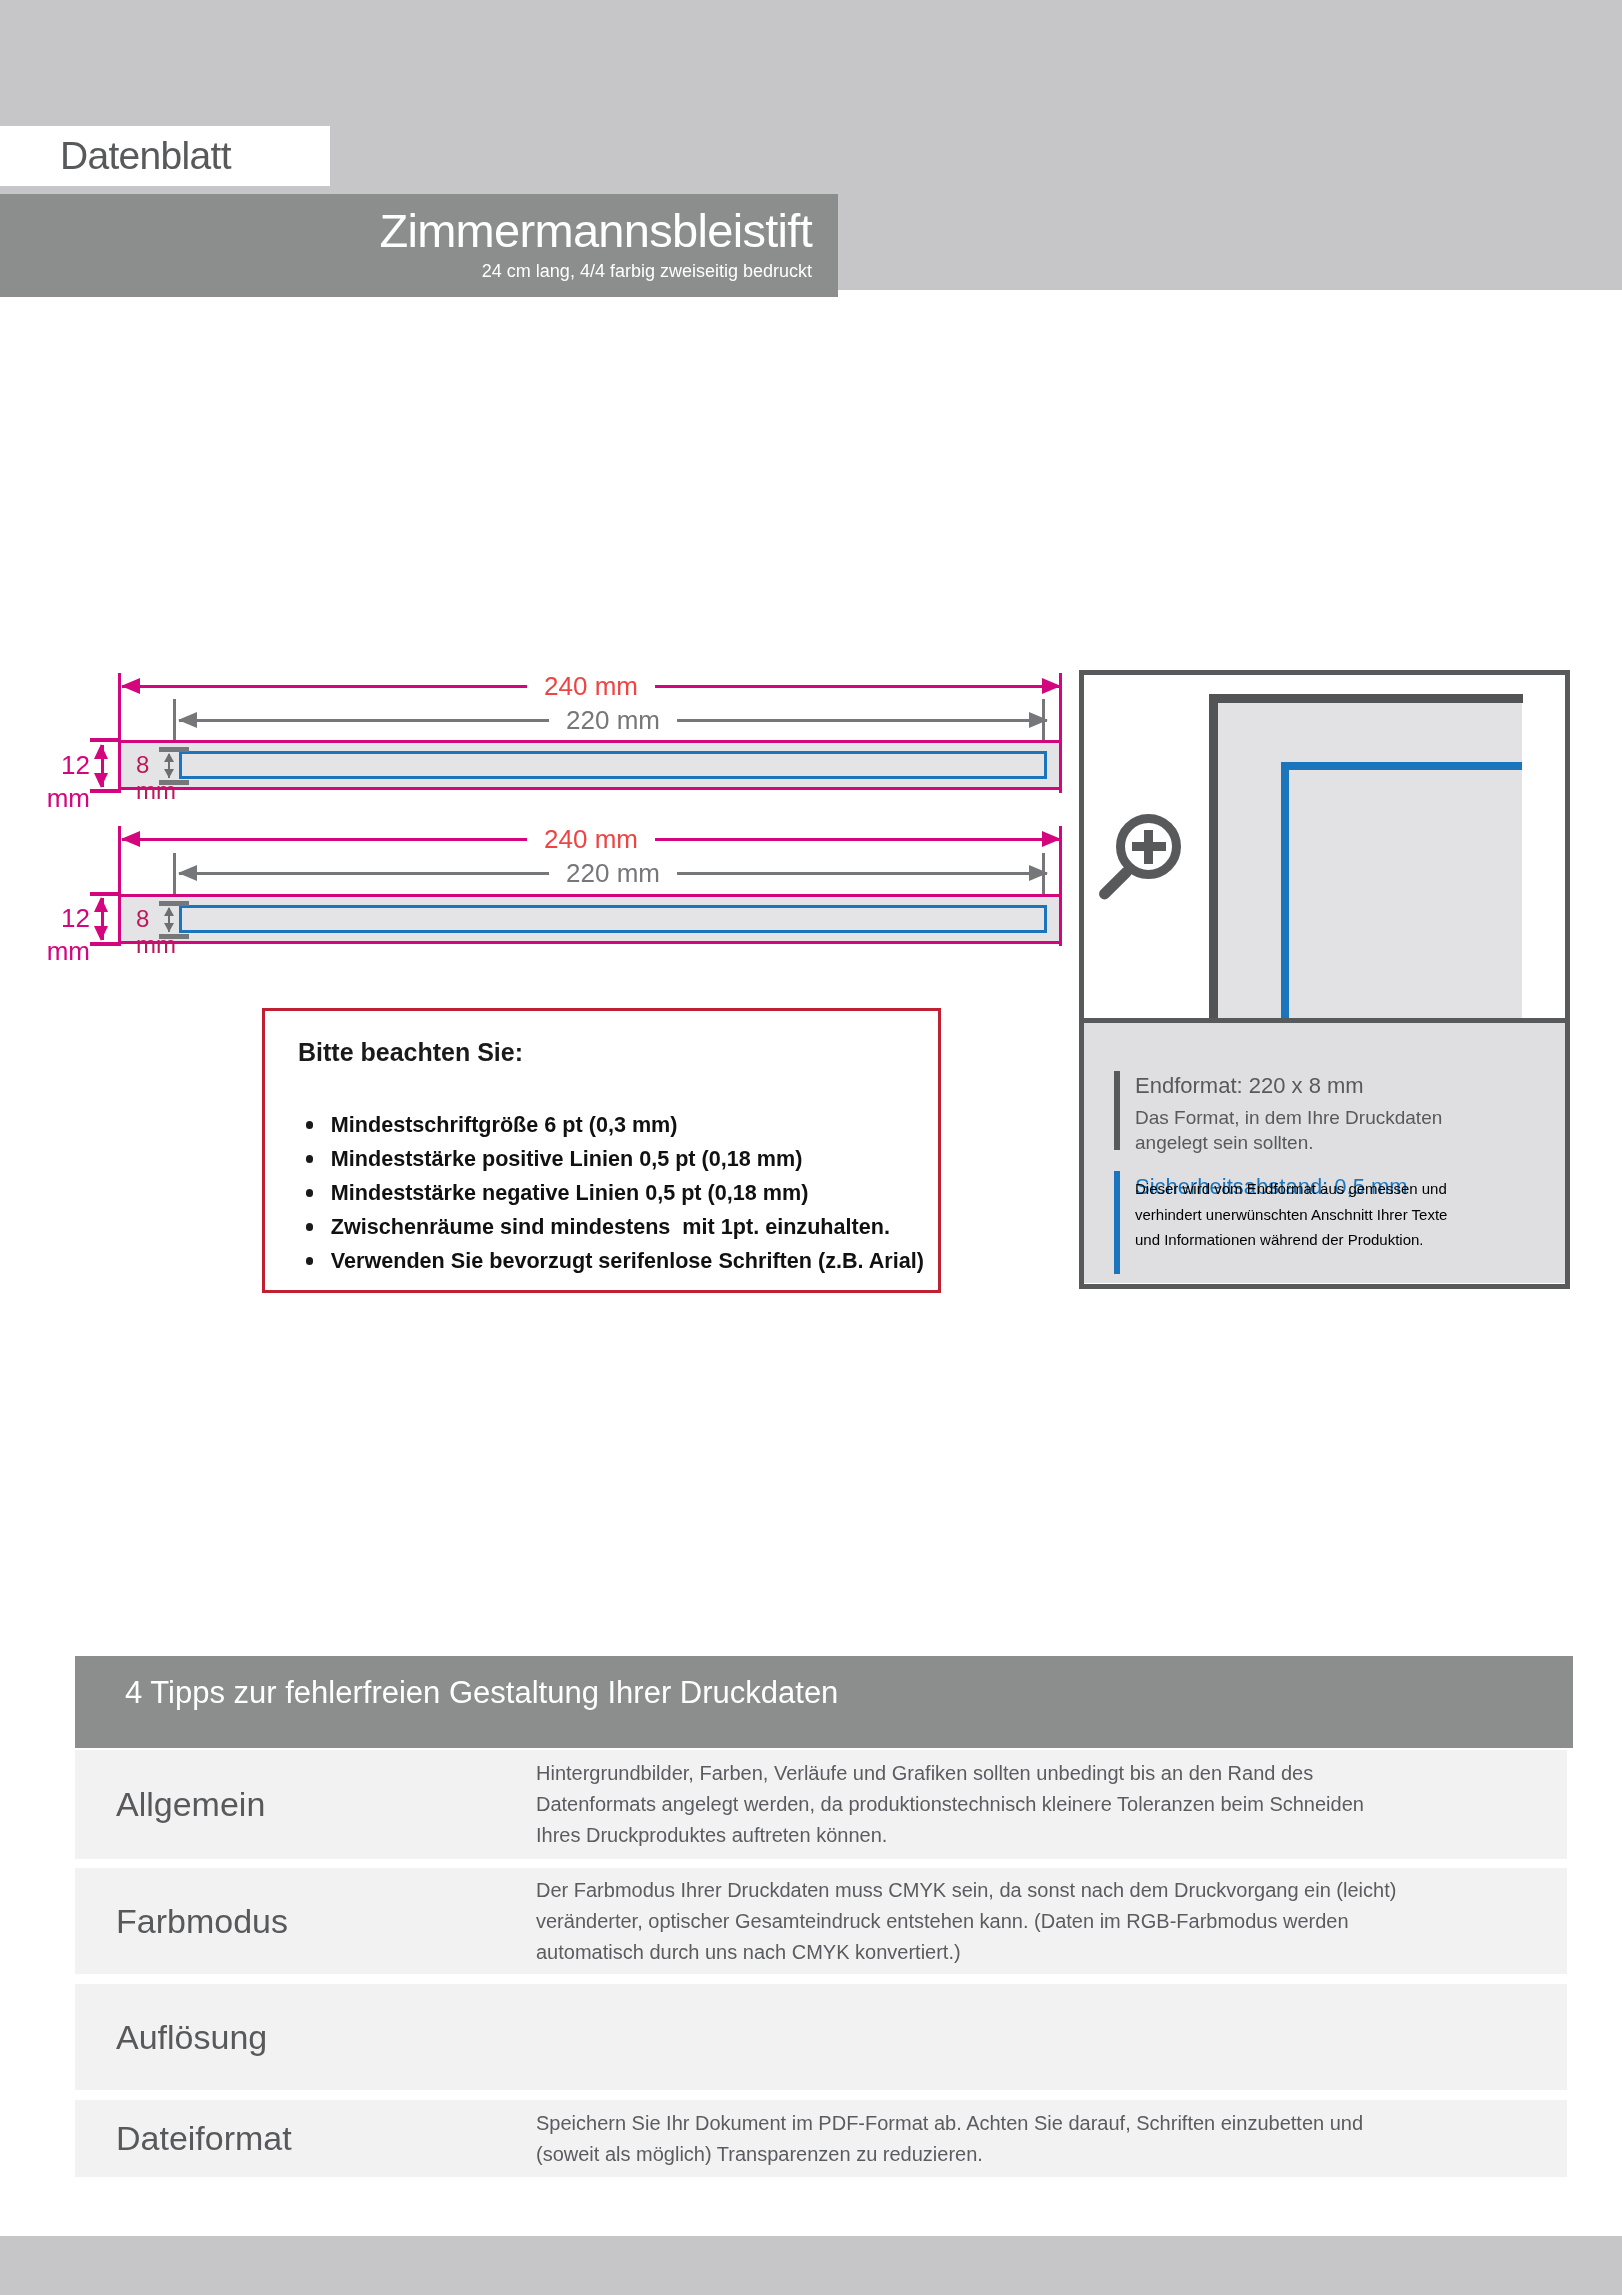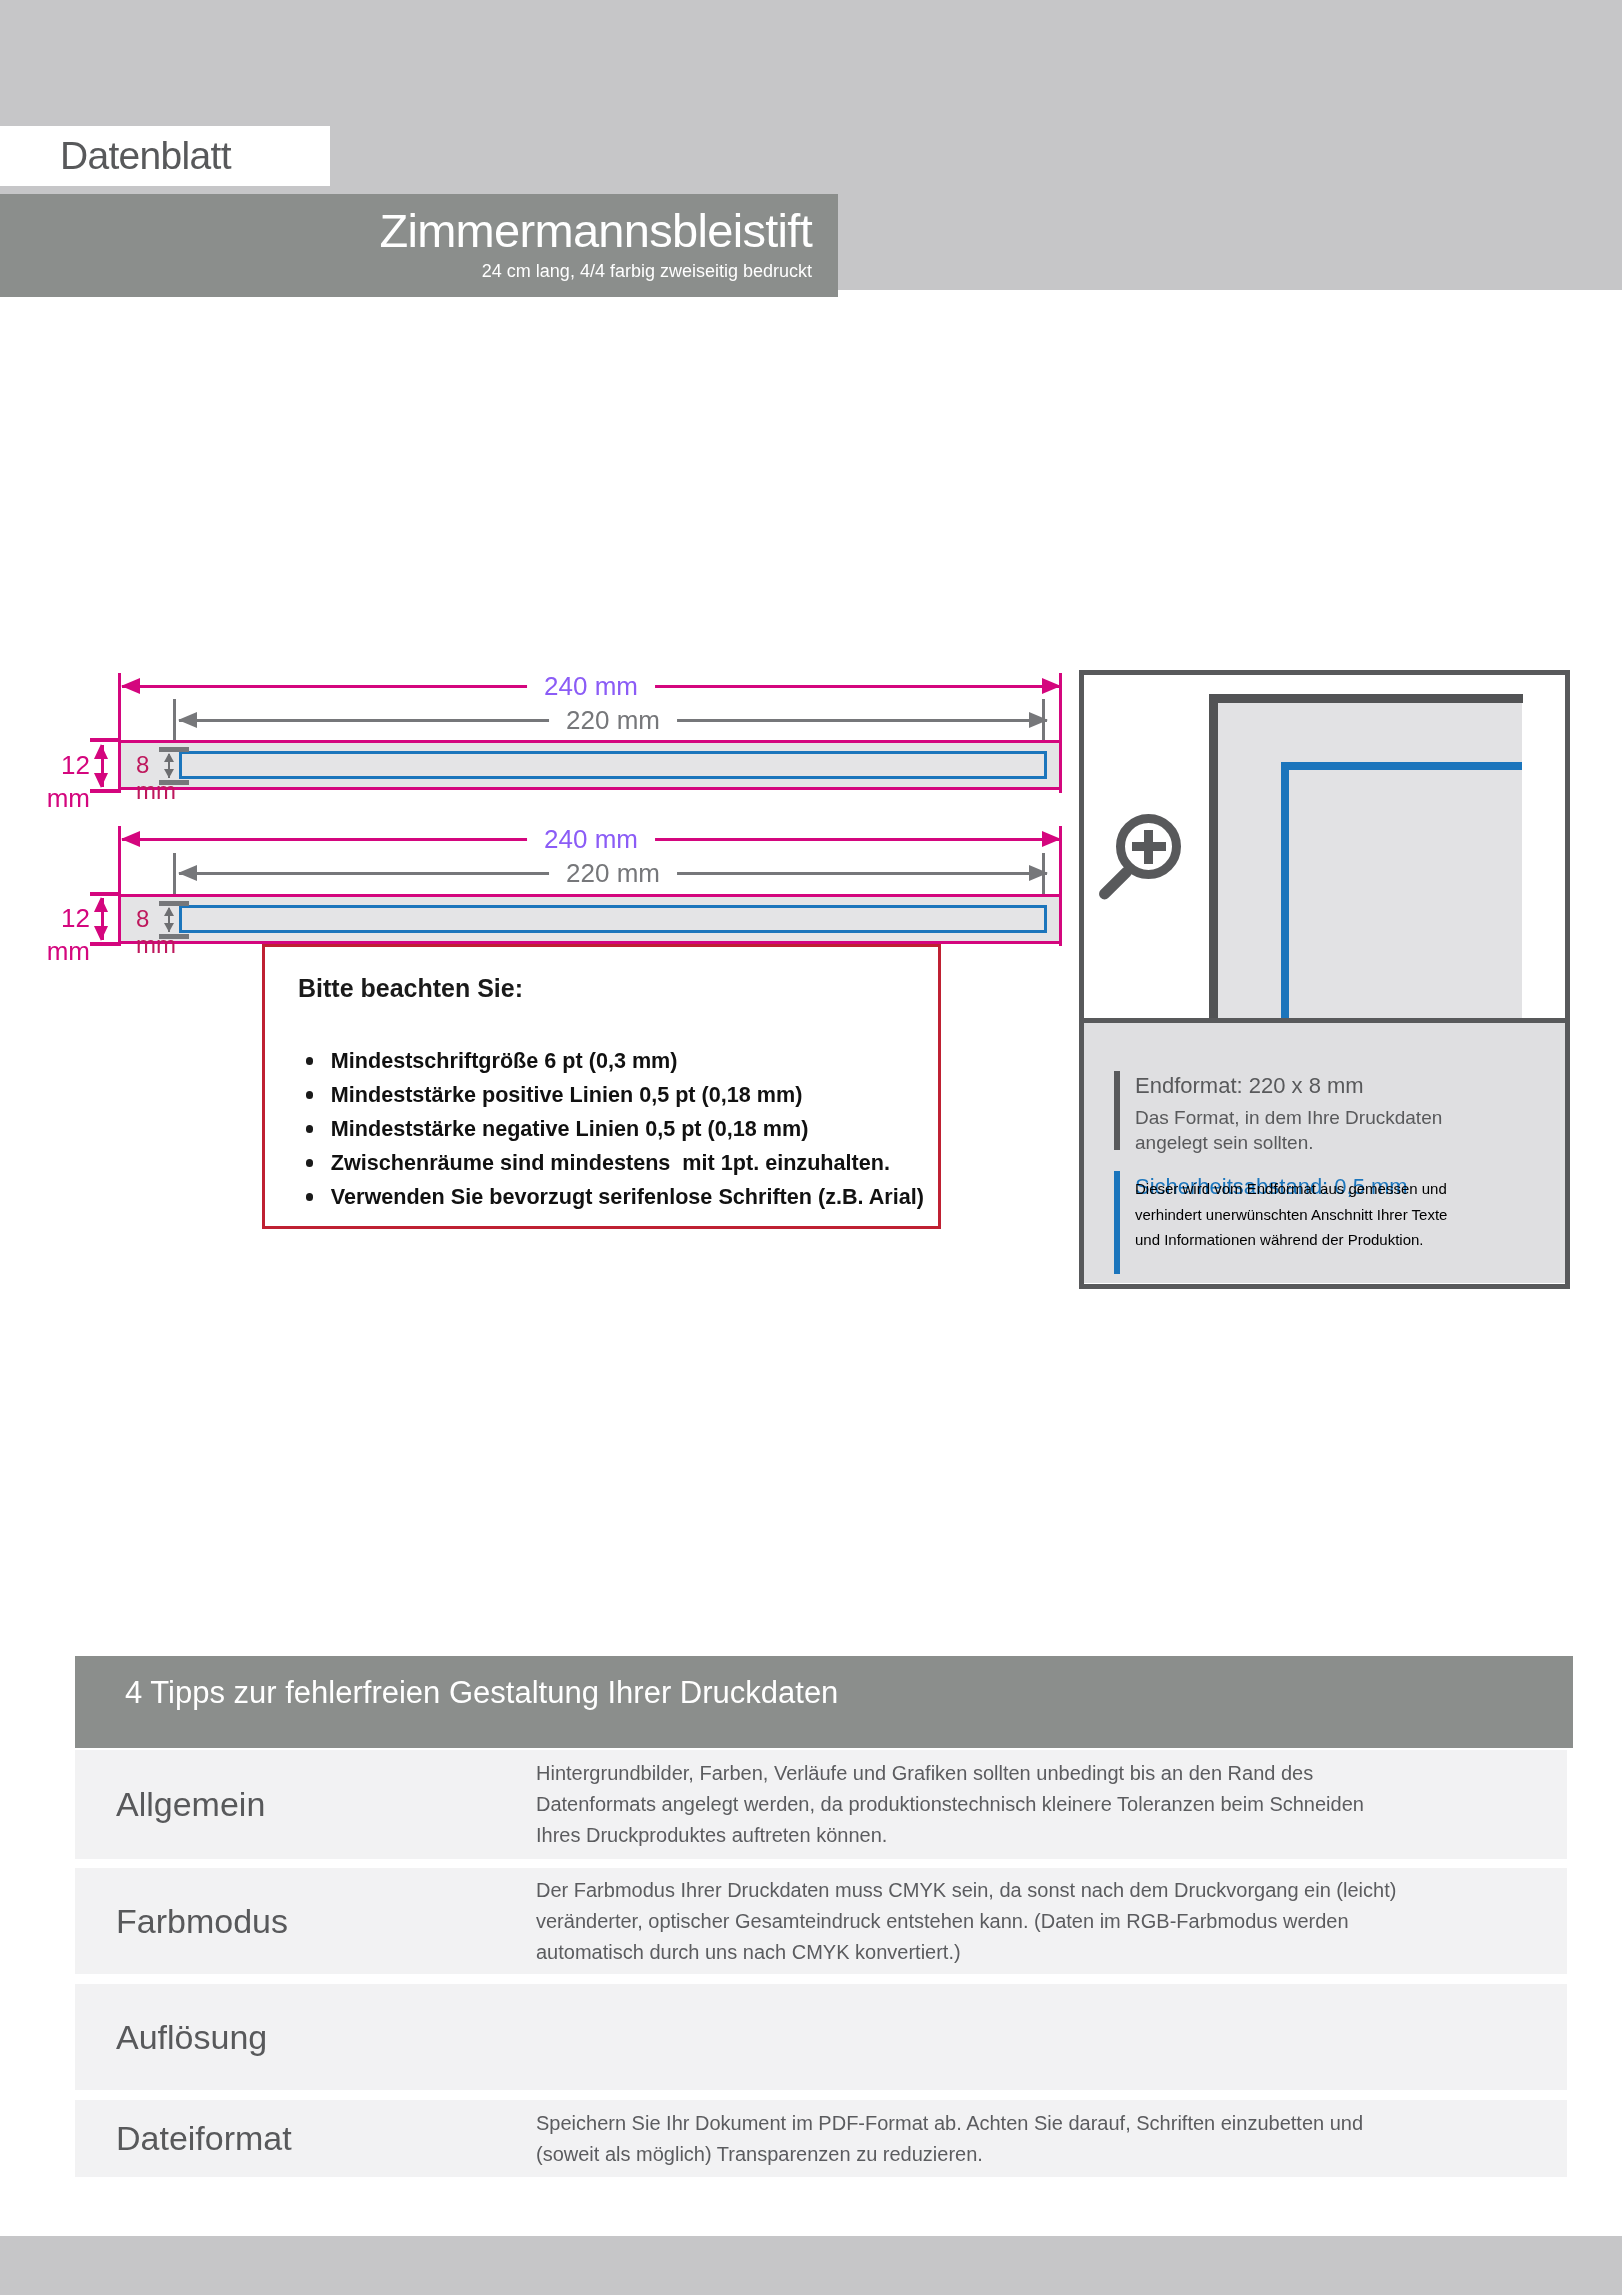--- a/index.html
+++ b/index.html
@@ -20,21 +20,21 @@
   .mag{background:#d4067e;}
   .gry{background:#76777a;}
   .h-dim{position:absolute;height:22px;}
   .h-dim .shaft{position:absolute;left:0;right:0;top:9.8px;height:3.3px;}
   .h-dim .lab{position:absolute;left:50%;top:50%;transform:translate(-50%,-50%);
               background:#ffffff;padding:0 17px;font-size:26px;line-height:30px;white-space:nowrap;}
   .h-dim .ah{position:absolute;width:0;height:0;top:2.6px;}
   .h-dim .ah.l{left:-1.3px;border-top:8.5px solid transparent;border-bottom:8.5px solid transparent;}
   .h-dim .ah.r{right:-1.3px;border-top:8.5px solid transparent;border-bottom:8.5px solid transparent;}
   .h-dim.magenta .shaft{background:#d4067e;}
-  .h-dim.magenta .lab{color:#8b5cf6;}
+  .h-dim.magenta .lab{color:#ef4444;}
   .h-dim.magenta .ah.l{border-right:19.6px solid #d4067e;}
   .h-dim.magenta .ah.r{border-left:19.6px solid #d4067e;}
   .h-dim.gray .shaft{background:#76777a;}
   .h-dim.gray .lab{color:#76777a;}
   .h-dim.gray .ah.l{border-right:19.6px solid #76777a;}
   .h-dim.gray .ah.r{border-left:19.6px solid #76777a;}
 
   .v-arrow{position:absolute;width:15.7px;}
   .v-arrow .shaft{position:absolute;left:6.5px;top:0;bottom:0;width:3.3px;background:#d4067e;}
   .v-arrow .ah{position:absolute;width:0;height:0;left:0;}
@@ -46,21 +46,21 @@
   .v-arrow-s .ah{position:absolute;width:0;height:0;left:0;}
   .v-arrow-s .ah.u{top:-0.7px;border-left:5.2px solid transparent;border-right:5.2px solid transparent;border-bottom:9.8px solid #6d6e71;}
   .v-arrow-s .ah.d{bottom:-0.7px;border-left:5.2px solid transparent;border-right:5.2px solid transparent;border-top:9.8px solid #6d6e71;}
 
   .pencil{position:absolute;left:118px;width:944px;height:50px;border:3.9px solid #d4067e;background:#e4e4e6;box-sizing:border-box;}
   .safe{position:absolute;left:179px;width:868px;height:28px;border:3.9px solid #1b75bc;box-sizing:border-box;}
   .lab12{position:absolute;left:13px;width:77px;font-size:26px;color:#d4067e;text-align:right;line-height:33px;}
   .lab8{position:absolute;left:136px;width:46px;font-size:24px;color:#be185d;line-height:26px;}
 
   
-  #notes-box{left:262px;top:944px;width:679px;height:285px;border:3.9px solid #bf2032;background:#fff;box-sizing:border-box;
+  #notes-box{left:262px;top:1008px;width:679px;height:285px;border:3.9px solid #bf2032;background:#fff;box-sizing:border-box;
              padding:26px 26px 0 33px;}
   #notes-heading{font-size:25px;font-weight:bold;color:#1a1a1a;line-height:30px;}
   #notes-list{margin-top:41px;}
   .note-item{display:flex;align-items:center;height:34px;}
   .note-item .dot{width:7.2px;height:7.2px;border-radius:50%;background:#1a1a1a;margin:0 17.7px 0 7.9px;flex:none;}
   .note-item .txt{font-size:21.6px;font-weight:bold;color:#111;white-space:pre;}
 
   
   #detail-box{left:1079px;top:670px;width:491px;height:619px;border:5.2px solid #58595b;background:#fff;box-sizing:border-box;}
   #dz-fill{left:1216px;top:701px;width:306px;height:317px;background:#e2e2e4;}

